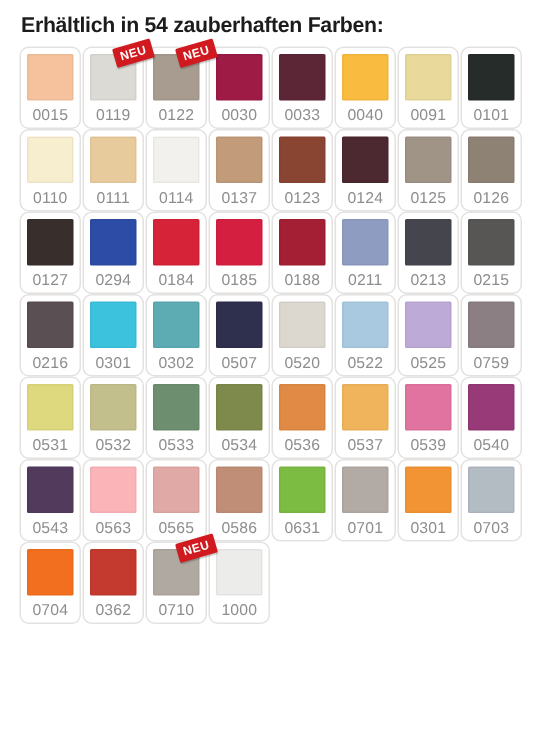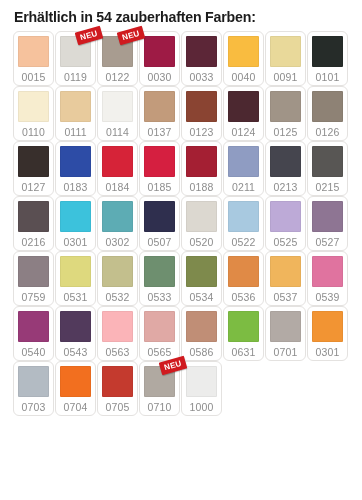--- a/index.html
+++ b/index.html
@@ -158,21 +158,21 @@
       <div class="swatch-card">
         <div class="swatch-chip" style="background: rgb(142, 130, 117);"></div>
         <div class="swatch-code">0126</div>
       </div>
       <div class="swatch-card">
         <div class="swatch-chip" style="background: rgb(56, 47, 44);"></div>
         <div class="swatch-code">0127</div>
       </div>
       <div class="swatch-card">
         <div class="swatch-chip" style="background: rgb(45, 76, 166);"></div>
-        <div class="swatch-code">0183</div>
+        <div class="swatch-code">0294</div>
       </div>
       <div class="swatch-card">
         <div class="swatch-chip" style="background: rgb(214, 35, 56);"></div>
         <div class="swatch-code">0184</div>
       </div>
       <div class="swatch-card">
         <div class="swatch-chip" style="background: rgb(213, 31, 64);"></div>
         <div class="swatch-code">0185</div>
       </div>
       <div class="swatch-card">
@@ -213,24 +213,20 @@
       </div>
       <div class="swatch-card">
         <div class="swatch-chip" style="background: rgb(168, 201, 224);"></div>
         <div class="swatch-code">0522</div>
       </div>
       <div class="swatch-card">
         <div class="swatch-chip" style="background: rgb(189, 170, 215);"></div>
         <div class="swatch-code">0525</div>
       </div>
       <div class="swatch-card">
-        <div class="swatch-chip" style="background: rgb(142, 117, 147);"></div>
-        <div class="swatch-code">0527</div>
-      </div>
-      <div class="swatch-card">
         <div class="swatch-chip" style="background: rgb(140, 127, 132);"></div>
         <div class="swatch-code">0759</div>
       </div>
       <div class="swatch-card">
         <div class="swatch-chip" style="background: rgb(222, 217, 126);"></div>
         <div class="swatch-code">0531</div>
       </div>
       <div class="swatch-card">
         <div class="swatch-chip" style="background: rgb(195, 191, 141);"></div>
         <div class="swatch-code">0532</div>
@@ -290,21 +286,21 @@
       <div class="swatch-card">
         <div class="swatch-chip" style="background: rgb(179, 187, 195);"></div>
         <div class="swatch-code">0703</div>
       </div>
       <div class="swatch-card">
         <div class="swatch-chip" style="background: rgb(242, 111, 31);"></div>
         <div class="swatch-code">0704</div>
       </div>
       <div class="swatch-card">
         <div class="swatch-chip" style="background: rgb(196, 58, 46);"></div>
-        <div class="swatch-code">0705</div>
+        <div class="swatch-code">0362</div>
       </div>
       <div class="swatch-card">
         <span class="neu-badge">NEU</span>
         <div class="swatch-chip" style="background: rgb(176, 169, 161);"></div>
         <div class="swatch-code">0710</div>
       </div>
       <div class="swatch-card">
         <div class="swatch-chip" style="background: rgb(236, 236, 235);"></div>
         <div class="swatch-code">1000</div>
       </div>

